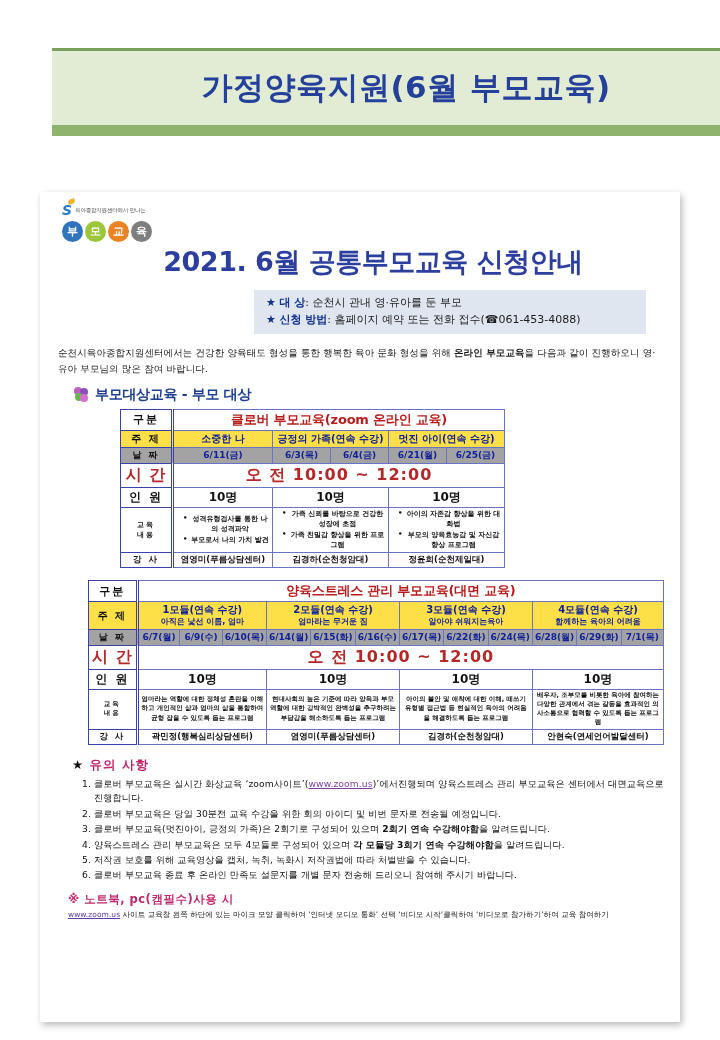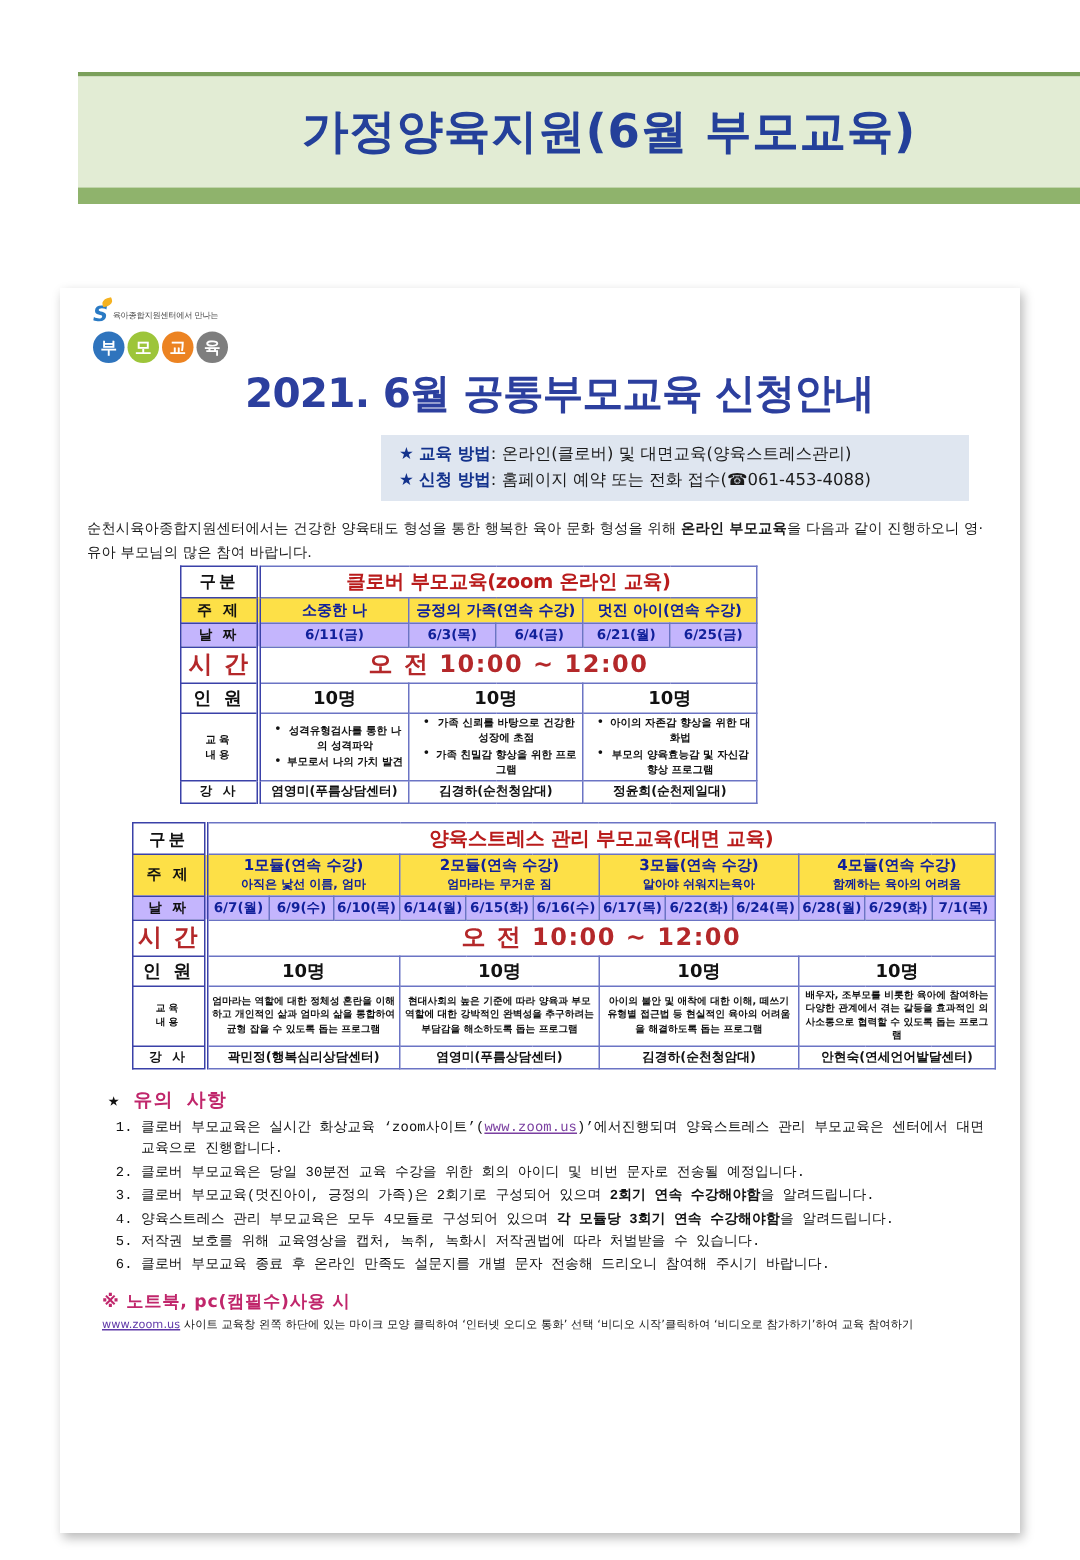--- a/index.html
+++ b/index.html
@@ -205,21 +205,21 @@
   }
   .lbl-sep { border-right: 3px double #3a41a8 !important; }
   .tbl1-title, .tbl2-title {
     color: #b91c1c;
     font-size: 13px;
     background: #ffffff;
     padding: 3px 0;
     letter-spacing: -0.2px;
   }
   .subject-row td { background: #fde047; font-size: 10px; padding: 4px 2px; margin-top: 42px; }
-  .date-row td { background: #c4b5fd; font-size: 9px; padding: 2px 1px; }
+  .date-row td { background: #a3a3a3; font-size: 9px; padding: 2px 1px; }
   .time-row td {
     color: #b4282a; font-size: 16px; padding: 2px 0; background: #fff;
     letter-spacing: 1px;
   }
   .cap-row td { font-size: 12px; color: #111; font-weight: normal; padding: 2px 0; background:#fff;}
   .content-row td {
     text-align: left; font-weight: normal; font-size: 7px; line-height: 1.45;
     padding: 3px 4px; color: #111; background:#fff; vertical-align: top;
   }
   .content-row ul { margin: 0; padding-left: 8px; list-style: none; }
@@ -230,21 +230,21 @@
   .teacher-row td { font-size: 8.5px; color: #111; font-weight: normal; padding: 3px 0; background:#fff;}
 
   .tbl1-wrap { margin: 0 0 0 62px; }
   .tbl2-wrap { margin: 12px 0 0 30px; }
 
   .subject2 { font-size: 9px; line-height: 1.35; }
   .subject2 .sub2 { font-size: 8px; font-weight: bold; }
   .content2 td { font-size: 6.5px; line-height: 1.42; }
 
   
-  .notes { margin: 12px 0 0 14px; font-family: Liberation Mono, monospace; }
+  .notes { margin: 12px 0 0 14px; }
   .notes-head {
     font-size: 12.5px; font-weight: bold; color: #c0266b; letter-spacing: 1px;
   }
   .notes-head .star { color: #111; }
   .notes ol { margin: 3px 0 0 0; padding-left: 22px; }
   .notes li {
     font-size: 9.2px; line-height: 1.62; color: #111; margin-bottom: 0.5px;
     letter-spacing: 0.1px;
   }
   .notes li b { font-weight: bold; }
@@ -288,34 +288,43 @@
       <span class="lc2">교</span>
       <span class="lc3">육</span>
     </div>
   </div>
 
   <div class="main-title">2021. 6월 공통부모교육 신청안내</div>
 
   <div class="info-box">
     <div class="info-line">
       <span class="info-star">★</span>
-      <span class="info-key">교육 방법</span>:
-      <span>온라인(클로버) 및 대면교육(양육스트레스관리)</span>
+      <span class="info-key">대      상</span>:
+      <span>순천시 관내 영·유아를 둔 부모</span>
     </div>
     <div class="info-line">
       <span class="info-star">★</span>
       <span class="info-key">신청 방법</span>:
       <span>홈페이지 예약 또는 전화 접수(☎061-453-4088)</span>
     </div>
   </div>
 
   <div class="intro">
     <span>순천시육아종합지원센터에서는 건강한 양육태도 형성을 통한 행복한 육아 문화 형성을 위해 </span><b>온라인 부모교육</b><span>을 다음과 같이 진행하오니 영·유아 부모님의 많은 참여 바랍니다.</span>
   </div>
 
+  <div class="sec-head">
+    <span class="clover-icon">
+        <i></i>
+        <i></i>
+        <i></i>
+        <i></i>
+      </span>
+    <span class="sec-head-text">부모대상교육 - 부모 대상</span>
+  </div>
 
   <div class="tbl1-wrap">
     <table class="edu">
       <colgroup>
         <col style="width:52px">
           <col style="width:100px">
           <col style="width:58px">
         <col style="width:58px">
           <col style="width:58px">
           <col style="width:58px">

